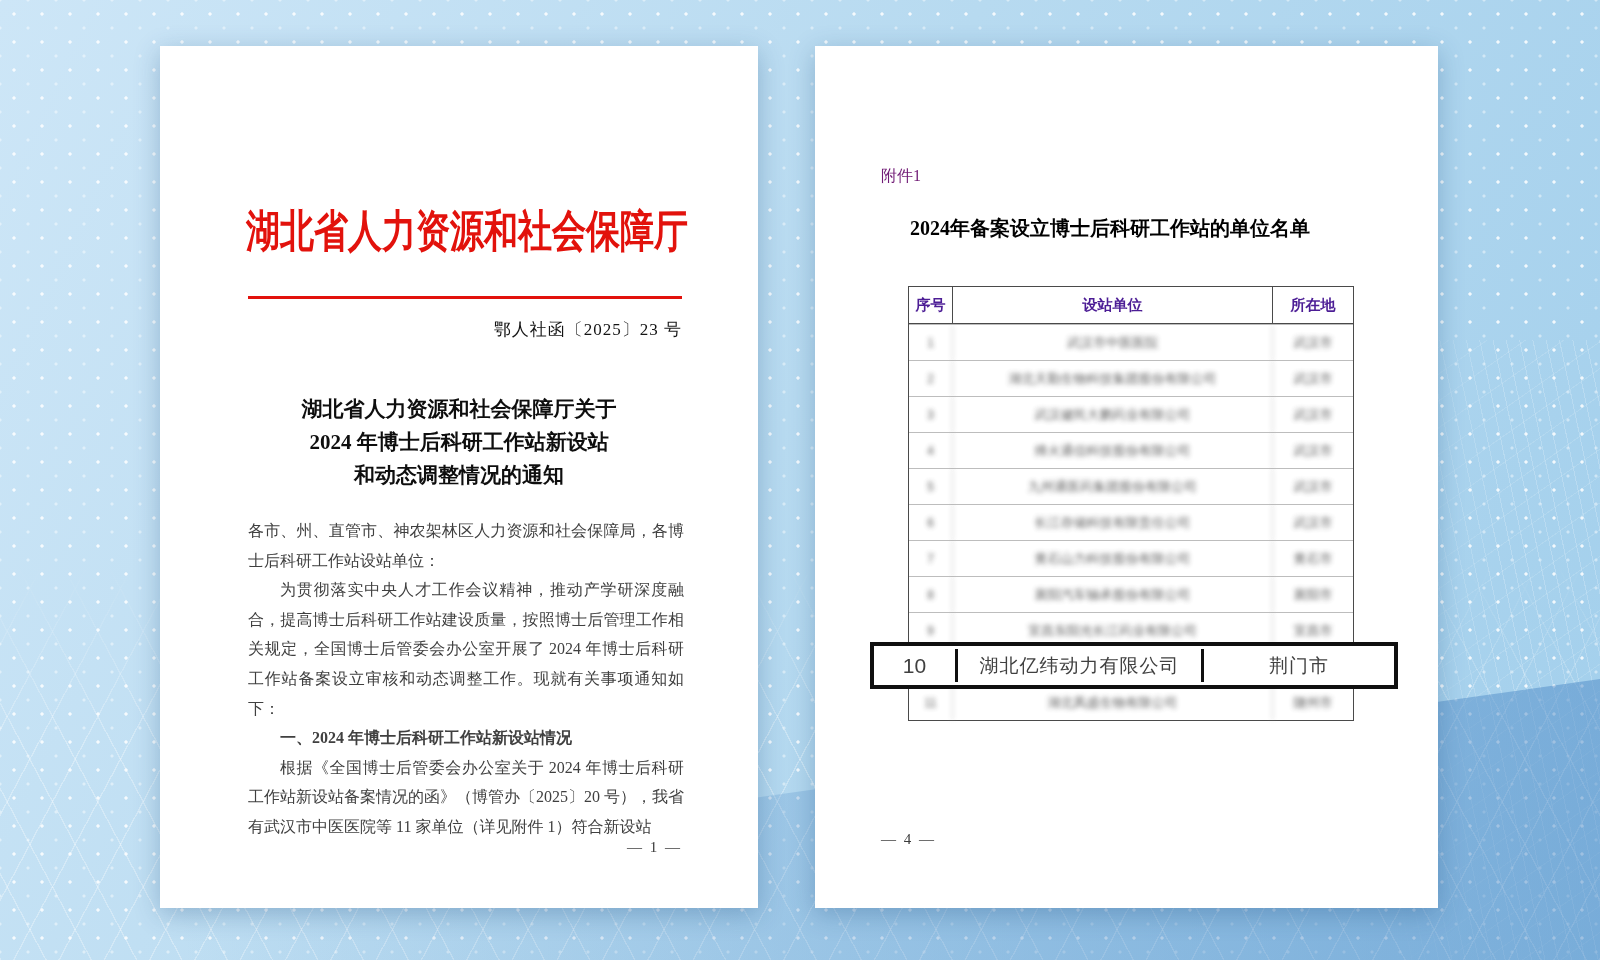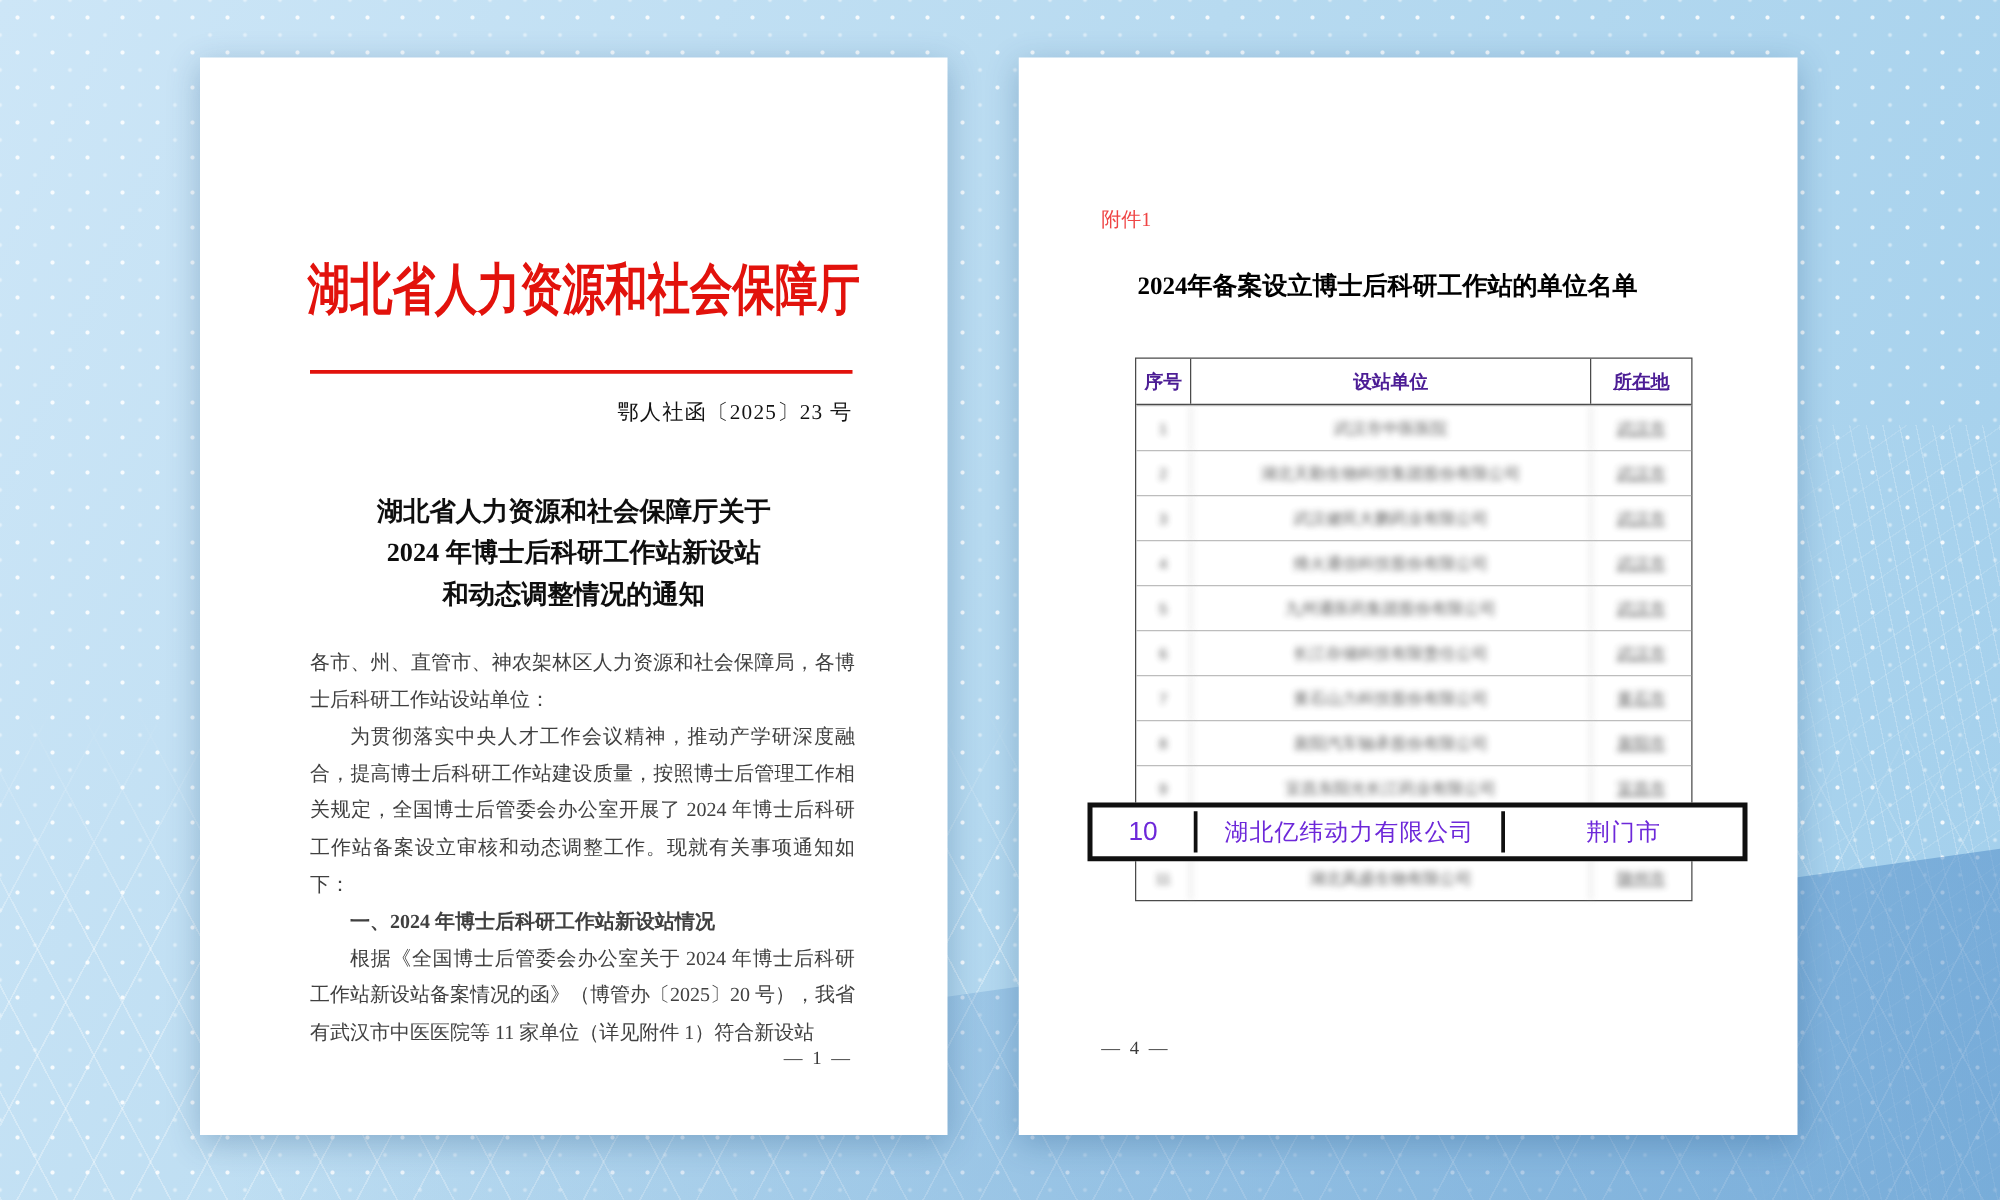--- a/index.html
+++ b/index.html
@@ -71,48 +71,48 @@
     font-size:16px;line-height:29.6px;text-align:justify;color:#404040;
   }
   .doc-body p{margin:0;}
   .doc-body p.ind{text-indent:2em;}
   .doc-body p.bld{font-weight:bold;}
   .page-num{position:absolute;font-size:15px;color:#3a3a3a;letter-spacing:2px;white-space:nowrap;}
   .pn-left{right:76px;bottom:52px;}
   .pn-right{left:66px;bottom:60px;}
 
   
-  .attachment-label{position:absolute;top:120px;left:66px;font-size:16px;color:#ef4444;}
+  .attachment-label{position:absolute;top:120px;left:66px;font-size:16px;color:#701a75;}
   .table-title{
     position:absolute;top:169px;left:75px;width:440px;text-align:center;
     font-size:20px;font-weight:bold;white-space:nowrap;color:#000;
   }
   .units-table{
     position:absolute;left:93px;top:240px;width:446px;
     border:1px solid #4a4a4a;background:#fff;
     font-family:"Liberation Sans","DejaVu Sans",sans-serif;
   }
   .t-row{display:flex;height:36px;border-top:1px solid #bdbdbd;}
   .t-row.t-head{height:37px;border-top:none;border-bottom:1px solid #4a4a4a;}
   .t-cell{display:flex;align-items:center;justify-content:center;color:#3d3d3d;font-size:13px;}
   .c-seq{width:44px;border-right:1px solid #bdbdbd;font-size:12px;}
   .c-unit{width:320px;border-right:1px solid #bdbdbd;}
-  .c-city{flex:1;text-decoration:underline;}
+  .c-city{flex:1;}
   .t-head .t-cell{font-weight:bold;font-size:15px;color:#4c1d95;}
   .t-head .c-seq,.t-head .c-unit{border-right-color:#4a4a4a;}
   .blur{filter:blur(2.4px);opacity:.85;}
   .src-hl .t-cell{visibility:hidden;}
 
   .highlight-box{
     position:absolute;left:55px;top:596px;width:528px;height:47px;
     background:#fff;border:4px solid var(--highlight-border);
     display:flex;align-items:stretch;z-index:5;
     font-family:"Liberation Sans","DejaVu Sans",sans-serif;
   }
-  .hb-cell{display:flex;align-items:center;justify-content:center;color:#6d28d9;}
+  .hb-cell{display:flex;align-items:center;justify-content:center;color:#404040;}
   .hb-seq{width:81px;font-size:21px;}
   .hb-unit{width:243px;font-size:19px;font-weight:500;letter-spacing:1px;}
   .hb-city{flex:1;font-size:19px;font-weight:500;letter-spacing:1px;}
   .hb-div{width:3px;background:var(--highlight-border);margin:3px 0;}
 </style>
 </head>
 <body>
 
 <div class="bg-base"></div>
 <div class="bg-mesh"></div>

